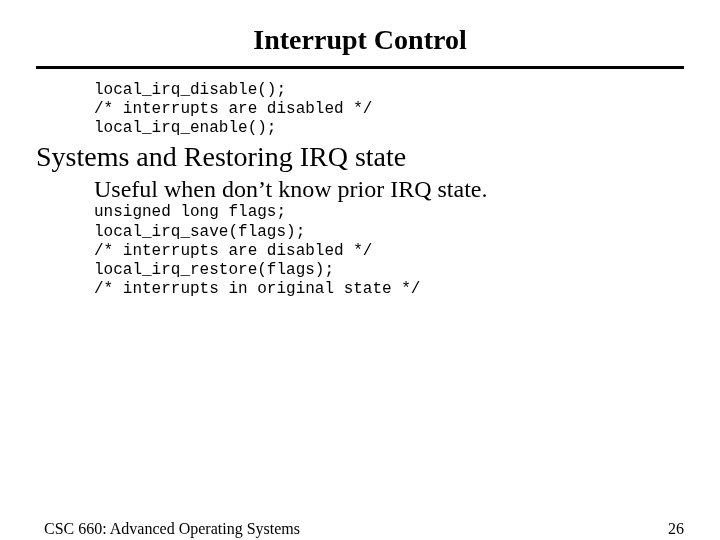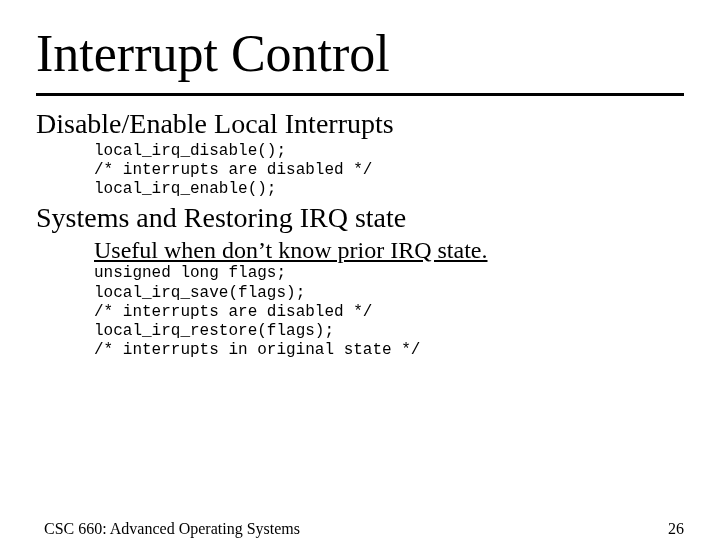--- a/index.html
+++ b/index.html
@@ -12,23 +12,24 @@
     color: #000;
   }
   .slide {
     width: 720px;
     height: 540px;
     position: relative;
     box-sizing: border-box;
     padding: 24px 36px 0 36px;
   }
   .title {
-    font-size: 52px;
+    text-align: center;
+    font-size: 28px;
     margin: 0 0 10px 0;
-    font-weight: normal;
+    font-weight: bold;
   }
   .rule {
     border: none;
     border-top: 3px solid #000;
     margin: 0 0 12px 0;
   }
   .section {
     font-size: 28px;
     margin: 2px 0 2px 0;
   }
@@ -36,21 +37,20 @@
     margin-left: 58px;
     font-family: Liberation Mono, monospace;
     font-size: 16px;
     line-height: 1.2;
     white-space: pre;
   }
   .sub-note {
     margin-left: 58px;
     font-size: 24px;
     line-height: 1.2;
-    text-decoration: underline;
   }
   .footer {
     position: absolute;
     bottom: 20px;
     left: 0;
     width: 720px;
     box-sizing: border-box;
     padding: 0 36px;
     font-size: 16px;
   }
@@ -66,21 +66,20 @@
     right: 36px;
   }
 </style>
 </head>
 <body>
 
 <div class="slide">
   <h1 class="title">Interrupt Control</h1>
   <hr class="rule">
 
-  <div class="section">Disable/Enable Local Interrupts</div>
   <div class="code-block">local_irq_disable();
 /* interrupts are disabled */
 local_irq_enable();</div>
 
   <div class="section">Systems and Restoring IRQ state</div>
   <div class="sub-note">Useful when don’t know prior IRQ state.</div>
   <div class="code-block">unsigned long flags;
 local_irq_save(flags);
 /* interrupts are disabled */
 local_irq_restore(flags);

